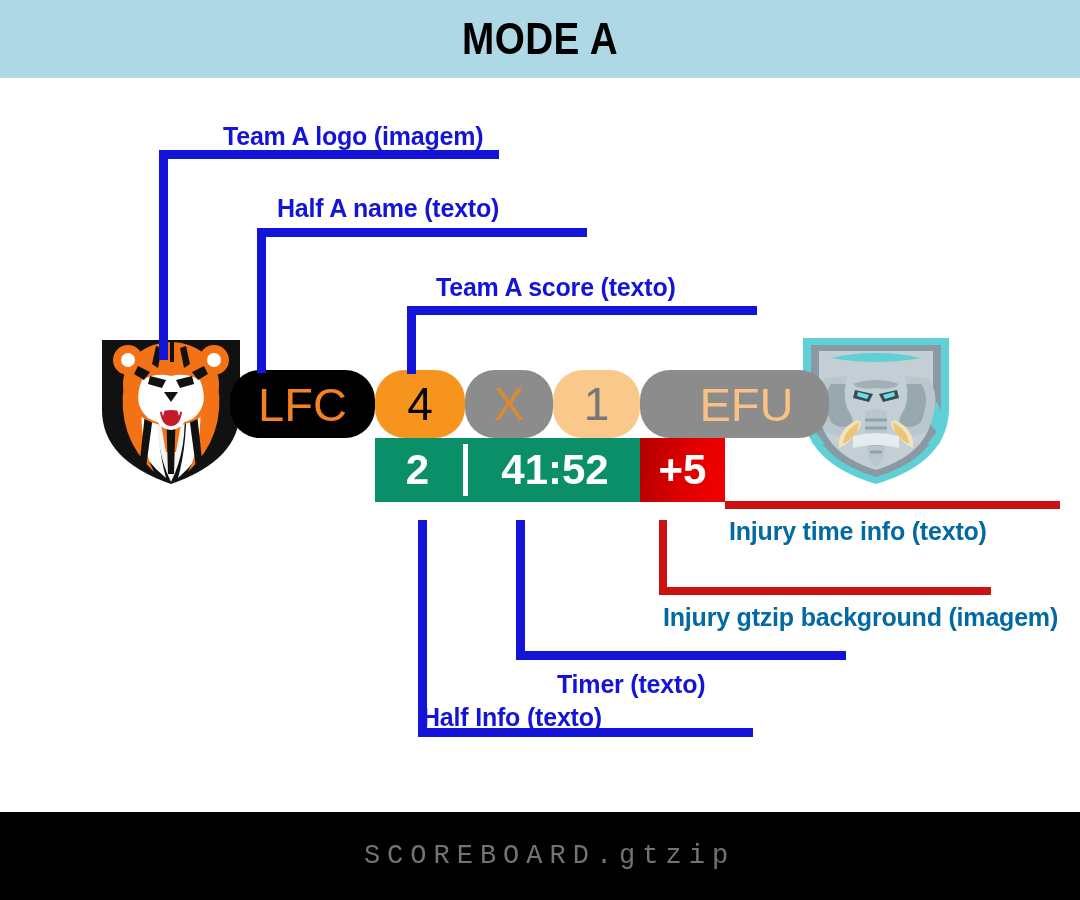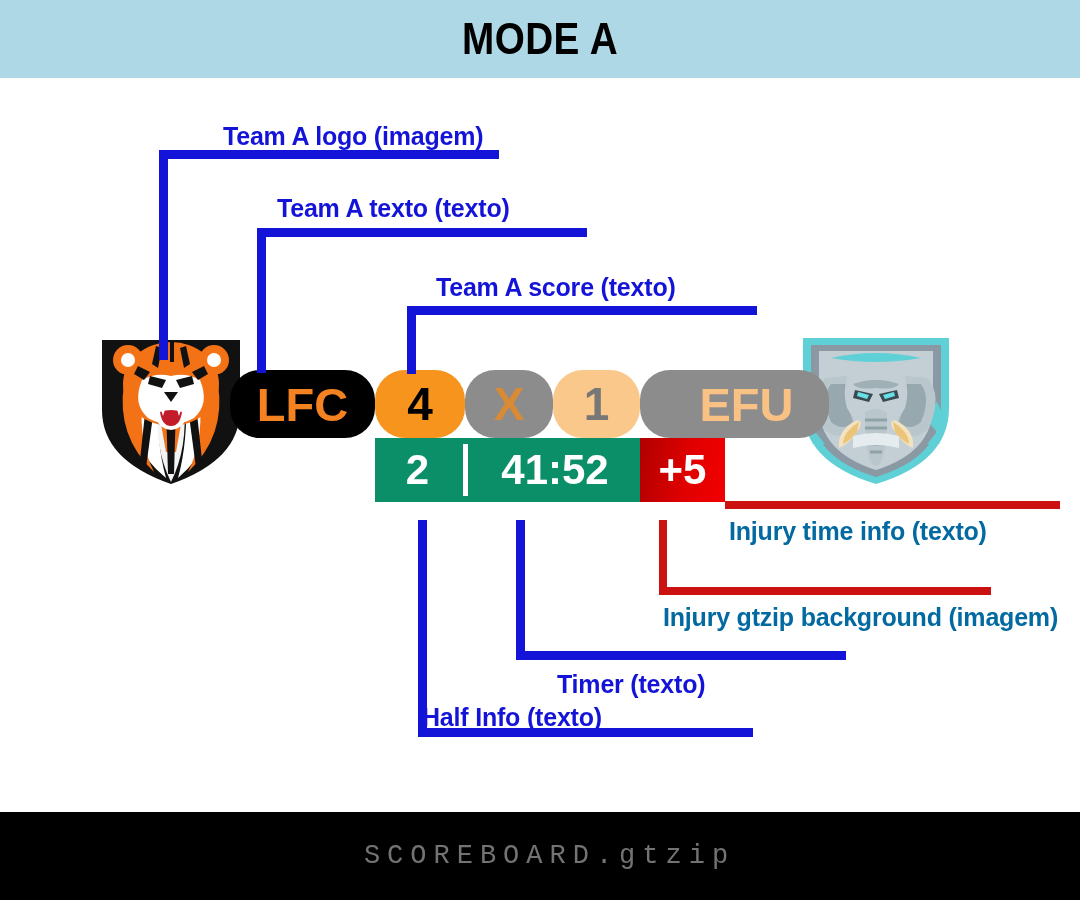--- a/index.html
+++ b/index.html
@@ -67,21 +67,21 @@
     position: absolute;
     left: 0; top: 0;
     height: 68px;
     display: flex;
     align-items: stretch;
   }
   .seg {
     display: flex;
     align-items: center;
     justify-content: center;
-    font-weight: bold;
+    font-weight: normal;
     font-size: 46px;
     line-height: 1;
     letter-spacing: 0px;
     border-radius: 30px;
   }
   #seg-team-a-name {
     width: 145px;
     background: #000000;
     color: #f58220;
     font-size: 47px;
@@ -294,21 +294,21 @@
   </div>
 
 </div>
 
 <div class="anno-label blue" style="left:179px; top:122px;margin-left:44px;">Team A logo (imagem)</div>
 <div class="leader blue" style="left:159px; top:150px; width:340px; height:220px;">
   <i style="left:0; top:0; width:340px; height:9px;"></i>
   <i style="left:0; top:0; width:9px; height:210px;"></i>
 </div>
 
-<div class="anno-label blue" style="left:277px; top:194px;">Team A texto (texto)</div>
+<div class="anno-label blue" style="left:277px; top:194px;">Half A name (texto)</div>
 <div class="leader blue" style="left:257px; top:228px; width:330px; height:150px;">
   <i style="left:0; top:0; width:330px; height:9px;"></i>
   <i style="left:0; top:0; width:9px; height:145px;"></i>
 </div>
 
 <div class="anno-label blue" style="left:436px; top:273px;">Team A score (texto)</div>
 <div class="leader blue" style="left:407px; top:306px; width:350px; height:72px;">
   <i style="left:0; top:0; width:350px; height:9px;"></i>
   <i style="left:0; top:0; width:9px; height:68px;"></i>
 </div>

